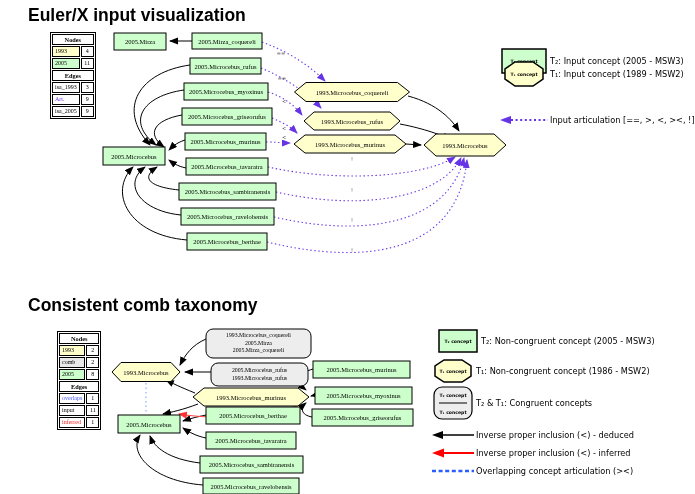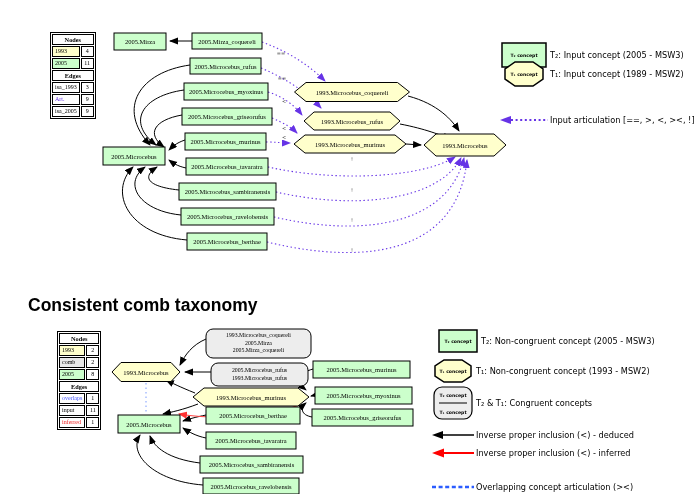--- a/index.html
+++ b/index.html
@@ -41,20 +41,21 @@
   .lsw { flex:0 0 52px; display:flex; justify-content:center; align-items:center; }
   .lsw-b { flex:0 0 46px; }
   .ltext { font-family:"DejaVu Sans", sans-serif; font-size:8.2px; color:#000; white-space:nowrap; }
   .swt { font-family:"DejaVu Sans", sans-serif; font-size:4.6px; fill:#000; text-anchor:middle; font-weight:bold; }
 </style>
 </head>
 <body>
 
 <div class="page">
 
+  <div class="title" style="left:28px; top:5px;">Euler/X input visualization</div>
 
   <table class="stats" style="left:50px; top:32px;">
     <tbody>
         <tr>
           <td colspan="2" class="hdr">Nodes</td>
         </tr>
     <tr>
       <td class="bg-yellow">1993</td>
       <td class="val">4</td>
     </tr>
@@ -183,21 +184,21 @@
       <polygon class="n1993" points="194,116 205,107 295,107 306,116 295,125 205,125"></polygon>
       <text class="ntext" x="250" y="118.5">1993.Microcebus_murinus</text>
     </g>
     <g>
       <polygon class="n1993" points="324,117 336,106 394,106 406,117 394,128 336,128"></polygon>
       <text class="ntext" x="365" y="119.5">1993.Microcebus</text>
     </g>
   </svg>
 
   <div class="legend" style="left:498px; top:30px; width:197px; height:110px;">
-    <div class="lrow" style="left:0; top:12px; height:26px;">
+    <div class="lrow" style="left:0; top:18px; height:26px;">
       <div class="lsw">
         <svg width="46" height="26">
           <rect x="1" y="1" width="44" height="24" fill="#ccffcc" stroke="#000" stroke-width="1.5"></rect>
           <text class="swt" x="23" y="15">T₂ concept</text>
         </svg>
       </div>
       <span class="ltext">T₂: Input concept (2005 - MSW3)</span>
     </div>
     <div class="lrow" style="left:0; top:31px; height:26px;">
       <div class="lsw">
@@ -339,21 +340,21 @@
       </div>
       <span class="ltext">T₂: Non-congruent concept (2005 - MSW3)</span>
     </div>
     <div class="lrow" style="left:0; top:31px; height:24px;">
       <div class="lsw lsw-b">
         <svg width="38" height="24">
           <polygon points="10,1 28,1 37,7 37,17 28,23 10,23 1,17 1,7" fill="#ffffcc" stroke="#000" stroke-width="1.5"></polygon>
           <text class="swt" x="19" y="14">T₁ concept</text>
         </svg>
       </div>
-      <span class="ltext">T₁: Non-congruent concept (1993 - MSW2)</span>
+      <span class="ltext">T₁: Non-congruent concept (1986 - MSW2)</span>
     </div>
     <div class="lrow" style="left:0; top:58px; height:34px;">
       <div class="lsw lsw-b">
         <svg width="40" height="34">
           <rect x="1" y="1" width="38" height="32" rx="8" fill="#ededed" stroke="#000" stroke-width="1.2"></rect>
           <line x1="6" y1="17" x2="34" y2="17" stroke="#000" stroke-width="1"></line>
           <text class="swt" x="20" y="11">T₂ concept</text>
           <text class="swt" x="20" y="28">T₁ concept</text>
         </svg>
       </div>
@@ -370,21 +371,21 @@
     </div>
     <div class="lrow" style="left:0; top:118px; height:14px;">
       <div class="lsw lsw-b">
         <svg width="44" height="12">
           <line x1="10" y1="6" x2="43" y2="6" stroke="#ff0000" stroke-width="2"></line>
           <polygon points="1,6 13,1.5 13,10.5" fill="#ff0000"></polygon>
         </svg>
       </div>
       <span class="ltext">Inverse proper inclusion (&lt;) - inferred</span>
     </div>
-    <div class="lrow" style="left:0; top:152px; height:14px;text-align:center;">
+    <div class="lrow" style="left:0; top:136px; height:14px;text-align:center;">
       <div class="lsw lsw-b">
         <svg width="44" height="12">
           <line x1="1" y1="6" x2="43" y2="6" stroke="#2b5cff" stroke-width="2.4" stroke-dasharray="4 2.6"></line>
         </svg>
       </div>
       <span class="ltext">Overlapping concept articulation (&gt;&lt;)</span>
     </div>
   </div>
 
 </div>

